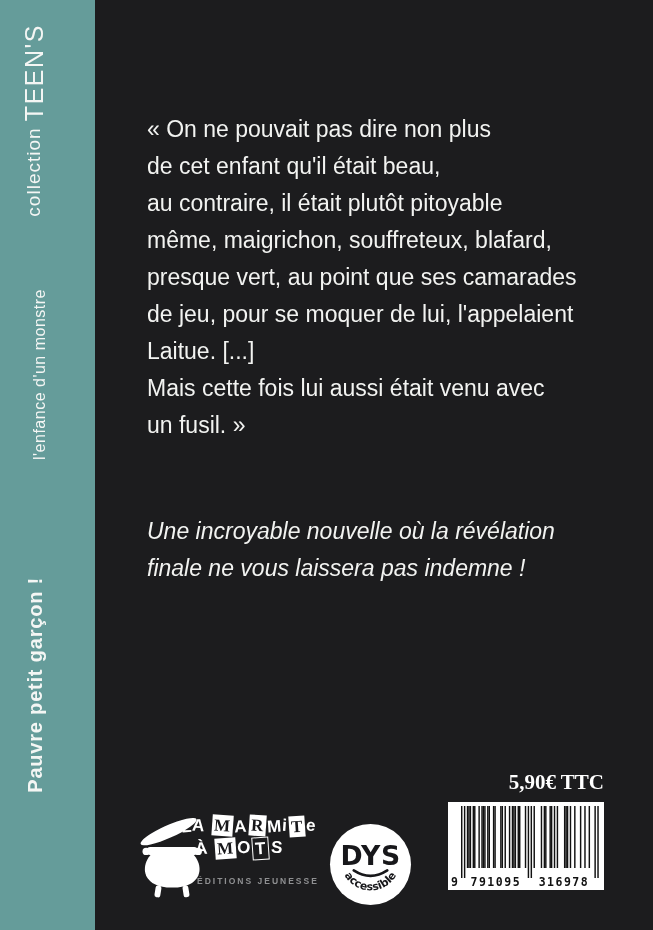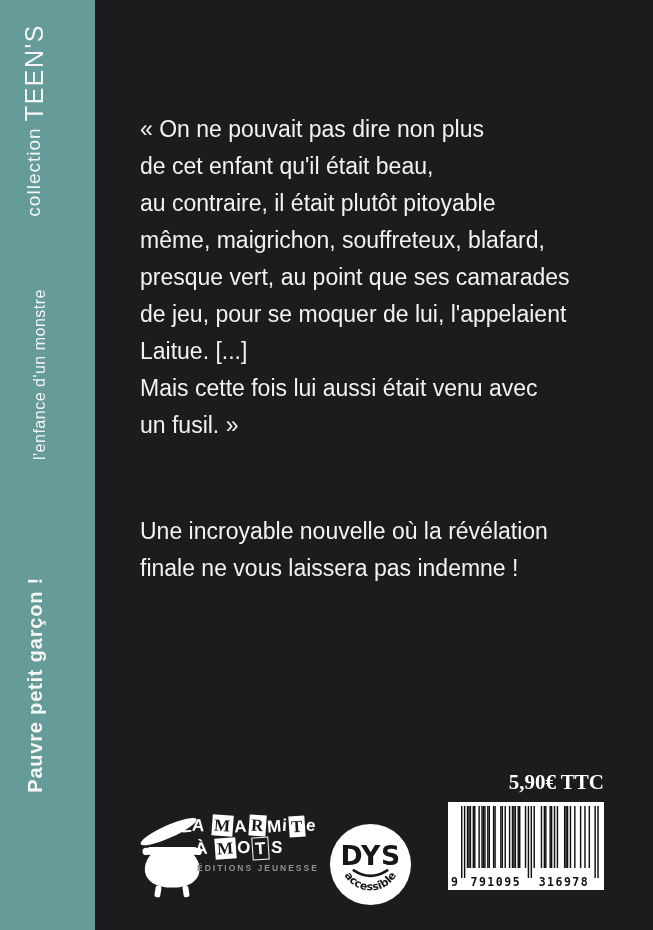--- a/index.html
+++ b/index.html
@@ -13,25 +13,25 @@
   .v-text{
     position:absolute;writing-mode:vertical-rl;transform:rotate(180deg);
     color:#f4f6f4;white-space:nowrap;
   }
   .collection{top:24px;left:20px;font-size:19px;letter-spacing:1px;}
   .collection .teens{font-size:25px;letter-spacing:1.5px;}
   .series{top:289px;left:31px;font-size:16px;letter-spacing:0.5px;}
   .booktitle{top:577px;left:24px;font-size:20px;font-weight:bold;letter-spacing:0.8px;}
   
   .quote,.blurb{
-    position:absolute;left:140px;margin:0;color:#f2f3f1;
+    position:absolute;left:147px;margin:0;color:#f2f3f1;
     font-size:23px;line-height:37px;white-space:pre-line;
   }
   .quote{top:111px;}
-  .blurb{top:513px;}
+  .blurb{top:513px;font-style:italic;}
   
   .price{
     position:absolute;right:49px;top:770px;color:#ffffff;
     font-family:"Liberation Serif",serif;font-weight:bold;font-size:21px;margin-left:36px;
   }
   
   .barcode{position:absolute;left:448px;top:802px;width:156px;height:88px;background:#ffffff;}
   .barcode svg{display:block;width:156px;height:88px;}
   .barcode rect{fill:#111111;}
   .barcode text{
@@ -47,21 +47,21 @@
   .ransom span{display:inline-block;}
   .ransom span:nth-child(2n){transform:rotate(4deg) translateY(-1px);}
   .ransom span:nth-child(2n+1){transform:rotate(-4deg);}
   .ransom span.boxed{
     background:#ffffff;color:#17171a;font-family:"Liberation Serif",serif;
     padding:0 2px;margin:0 1px;
   }
   .ransom span.outlined{border:1.5px solid #ffffff;padding:0 2px;margin:0 1px;}
   .ransom.l2{margin-left:14px;}
   .logo-sub{
-    margin-top:3px;margin-left:16px;font-size:8.5px;font-weight:bold;
+    margin-top:16px;margin-left:16px;font-size:8.5px;font-weight:bold;
     letter-spacing:2px;color:#8f9092;white-space:nowrap;
   }
   
   .dys{position:absolute;left:329px;top:823px;width:83px;height:83px;text-decoration:underline;}
   .dys svg{display:block;width:83px;height:83px;}
   .dys-circle{fill:#ffffff;}
   .dys-title{
     font-family:"DejaVu Sans",sans-serif;font-size:27px;font-weight:bold;
     fill:#17171a;text-anchor:middle;letter-spacing:0.5px;
   }

